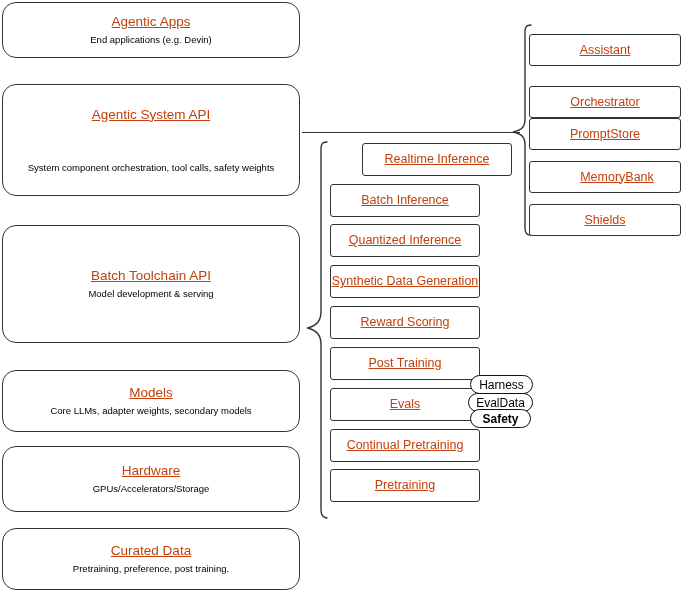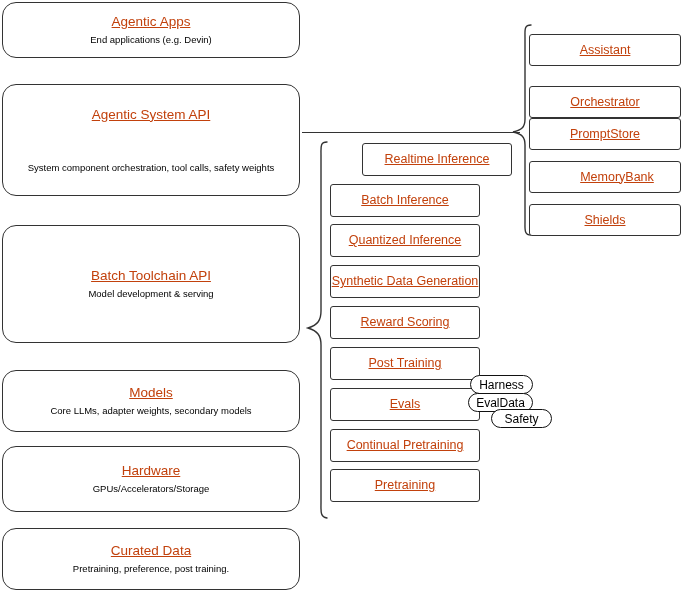--- a/index.html
+++ b/index.html
@@ -173,21 +173,21 @@
   </div>
 
   <div class="pill" style="left:470px; top:375px; width:63px; height:19px;">
     <span>Harness</span>
   </div>
 
   <div class="pill" style="left:468px; top:393px; width:65px; height:19px;">
     <span>EvalData</span>
   </div>
 
-  <div class="pill" style="left:491px; top:409px; width:61px; height:19px;">
+  <div class="pill" style="left:470px; top:409px; width:61px; height:19px;font-weight:bold;">
     <span>Safety</span>
   </div>
 
   <div class="node chip" style="left:529px; top:34px; width:152px; height:32px;">
     <div class="title">Assistant</div>
   </div>
 
   <div class="node chip" style="left:529px; top:86px; width:152px; height:32px;">
     <div class="title">Orchestrator</div>
   </div>

